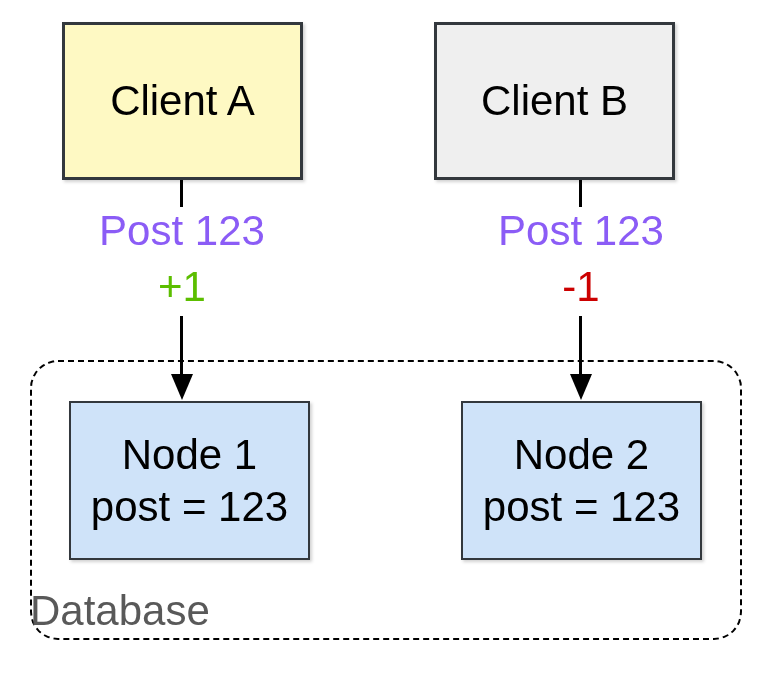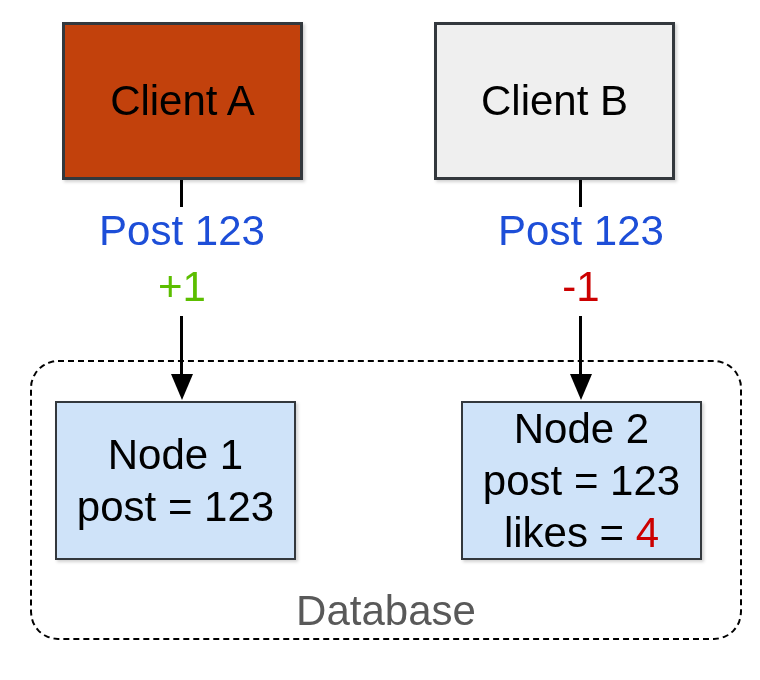--- a/index.html
+++ b/index.html
@@ -56,21 +56,21 @@
   }
   .ah-a { left: 171px; }
   .ah-b { left: 570px; }
 
   .edge-label {
     position: absolute;
     width: 240px;
     text-align: center;
     font-size: 42px;
     line-height: 48px;
-    color: #1d4ed8;
+    color: #8b5cf6;
     background: #ffffff;
   }
   .lbl-a { left: 62px; }
   .lbl-b { left: 461px; }
   .post-label { top: 207px; }
   .op-label { top: 263px; font-weight: 400; }
 
   .db-container {
     position: absolute;
     left: 30px;
@@ -80,50 +80,50 @@
     box-sizing: border-box;
     border: 2px dashed #000000;
     border-radius: 28px;
     background: transparent;
   }
   .db-label {
     position: absolute;
     left: 30px;
     top: 588px;
     width: 712px;
-    text-align: center;
+    text-align: left;
     font-size: 42px;
     line-height: 46px;
     color: #595959;
   }
 
   .node-box {
     width: 241px;
     height: 159px;
     top: 401px;
     border: 2px solid #33383d;
     background: #cfe3f9;
     flex-direction: column;
     font-size: 42px;
     box-shadow: 2px 2px 3px rgba(0,0,0,0.18);
   }
-  .node-1 { left: 55px; }
+  .node-1 { left: 69px; }
   .node-2 { left: 461px; }
   .node-line {
     line-height: 52px;
     white-space: pre;
     text-align: center;
   }
 </style>
 </head>
 <body>
 
 <div class="canvas">
 
-  <div class="box client-box client-a" style="background-color: #c2410c;">
+  <div class="box client-box client-a" style="background-color: #fef9c3;">
     <span>Client A</span>
   </div>
   <div class="box client-box client-b" style="background-color: rgb(239, 239, 239);">
     <span>Client B</span>
   </div>
 
   <div class="edge-seg seg-stub x-a"></div>
   <div class="edge-label post-label lbl-a">Post 123</div>
   <div class="edge-label op-label lbl-a" style="color: rgb(92, 190, 0);">+1</div>
   <div class="edge-seg seg-main x-a"></div>
@@ -138,18 +138,17 @@
   <div class="db-container"></div>
 
   <div class="box node-box node-1" style="background-color: rgb(207, 227, 249);">
     <div class="node-line">Node 1</div>
     <div class="node-line">post = 123</div>
   </div>
 
   <div class="box node-box node-2" style="background-color: rgb(207, 227, 249);">
     <div class="node-line">Node 2</div>
     <div class="node-line">post = 123</div>
-    <div class="node-line"><span>likes = </span><span style="color: rgb(204, 0, 0);">4</span></div>
   </div>
 
   <div class="db-label" style="color: rgb(89, 89, 89);">Database</div>
 
 </div>
 
 </body></html>

